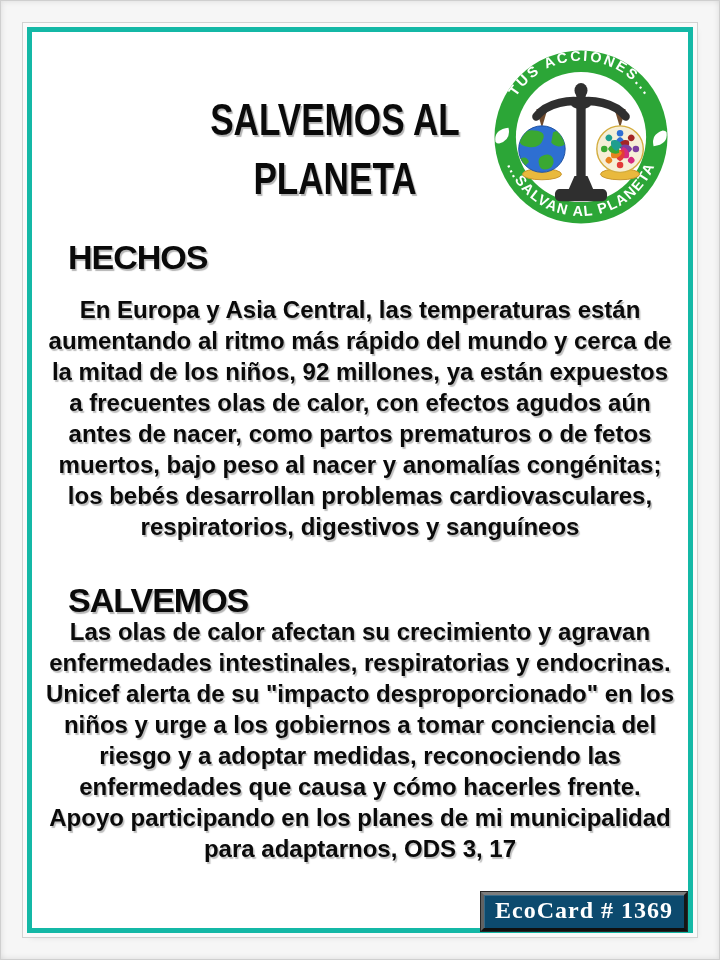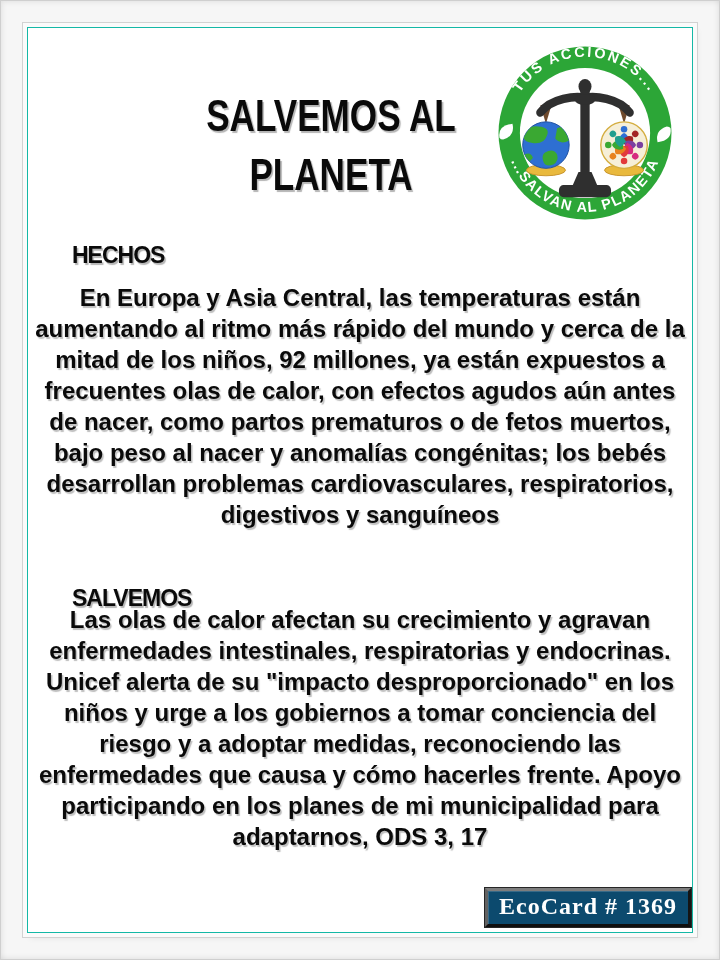--- a/index.html
+++ b/index.html
@@ -10,40 +10,40 @@
   }
   .frame{
     position:absolute;inset:0;
     background:#f6f6f6;
     border:1px solid #cfcfcf;
     box-shadow:inset 2px 2px 5px rgba(0,0,0,0.06), inset -2px -2px 5px rgba(0,0,0,0.06);
   }
   .content{
     position:absolute;inset:26px;
     background:#ffffff;
-    border:1px solid #14b8a6;
+    border:5px solid #14b8a6;
     box-shadow:0 0 0 4px #fafafa, 0 0 0 5px #d2d2d2, 3px 4px 7px rgba(0,0,0,0.10);
   }
   .title{
     position:absolute;top:58px;left:140px;width:326px;
     text-align:center;color:#0a0a0a;font-weight:bold;
     font-size:45px;line-height:59px;
     text-shadow:2px 2px 1px rgba(90,90,90,0.45);
   }
   .title .tline{transform:scaleX(0.78);transform-origin:50% 50%;white-space:nowrap;}
   .logo{position:absolute;top:12px;right:14px;width:186px;height:186px;background:#ffffff;}
   .heading{
-    position:absolute;left:28px;margin:16px;
-    color:#0a0a0a;font-weight:bold;font-size:23px;letter-spacing:-1px;
+    position:absolute;left:28px;margin:8px;
+    color:#0a0a0a;font-weight:bold;font-size:34px;letter-spacing:-1px;
     text-shadow:1.5px 1.5px 1px rgba(90,90,90,0.45);
   }
   .h1{top:198px;}
   .h2{top:541px;}
   .para{
-    position:absolute;left:4px;right:4px;margin:0;
+    position:absolute;left:4px;right:4px;margin:8px;
     text-align:center;color:#0a0a0a;font-weight:bold;
     font-size:24px;line-height:31px;
     text-shadow:1.5px 1.5px 1px rgba(110,110,110,0.45);
   }
   .p1{top:254px;}
   .p2{top:576px;}
   .badge{
     position:absolute;top:860px;right:1px;
     background:#0c4a6e;color:#ffffff;
     font-family:"Liberation Serif", serif;font-weight:bold;

